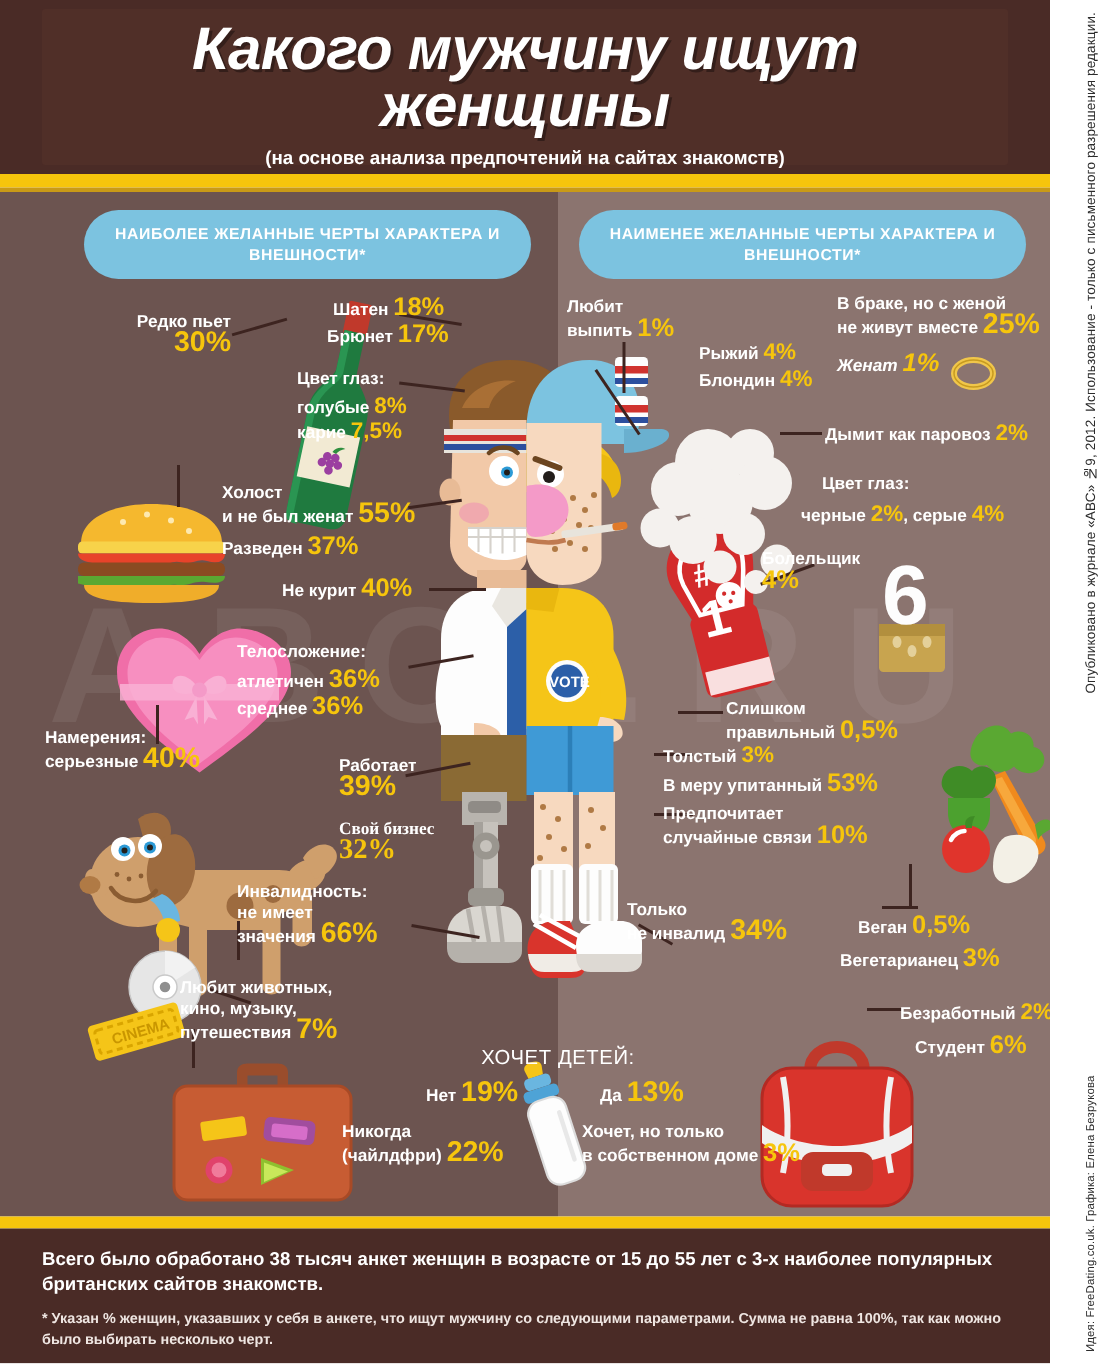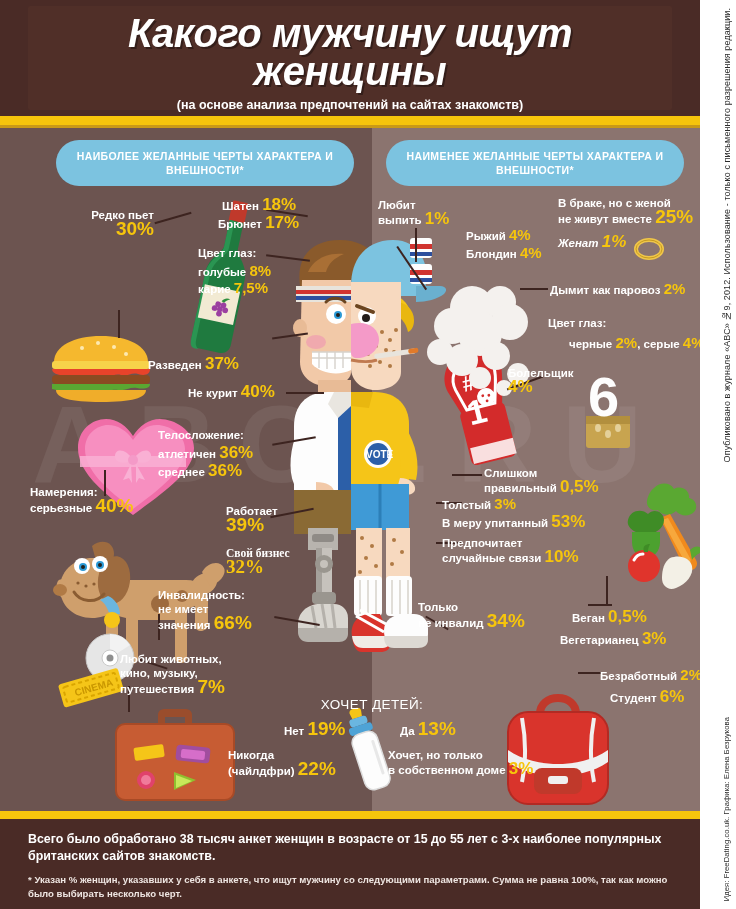--- a/index.html
+++ b/index.html
@@ -520,20 +520,25 @@
     <div class="lbl" style="left:198px; top:246px;">Цвет глаз:</div>
     <div class="lbl" style="left:198px; top:264px;">
       <span>голубые</span>
       <span class="pct s15">8%</span>
     </div>
     <div class="lbl" style="left:198px; top:281px;">
       <span>карие</span>
       <span class="pct s15">7,5%</span>
     </div>
 
+    <div class="lbl" style="left:148px; top:322px;">
+      <span>Холост</span><br>
+      <span>и не был женат</span>
+      <span class="pct s19">55%</span>
+    </div>
     <div class="lbl" style="left:148px; top:357px;">
       <span>Разведен</span>
       <span class="pct s17">37%</span>
     </div>
 
     <div class="lbl" style="left:188px; top:385px;">
       <span>Не курит</span>
       <span class="pct s17">40%</span>
     </div>
 
@@ -600,21 +605,21 @@
       <span>Женат</span>
       <span class="pct s17">1%</span>
     </div>
 
     <div class="lbl" style="left:550px; top:282px;">
       <span>Дымит как паровоз</span>
       <span class="pct s15">2%</span>
     </div>
 
     <div class="lbl" style="left:548px; top:316px;">Цвет глаз:</div>
-    <div class="lbl" style="left:534px; top:336px;margin-left:35px;">
+    <div class="lbl" style="left:534px; top:336px;">
       <span>черные</span>
       <span class="pct s15">2%</span><span>,</span>
       <span>серые</span>
       <span class="pct s15">4%</span>
     </div>
 
     <div class="lbl" style="left:508px; top:366px;">
       <span>Болельщик</span><br>
       <span class="pct s17">4%</span>
     </div>

